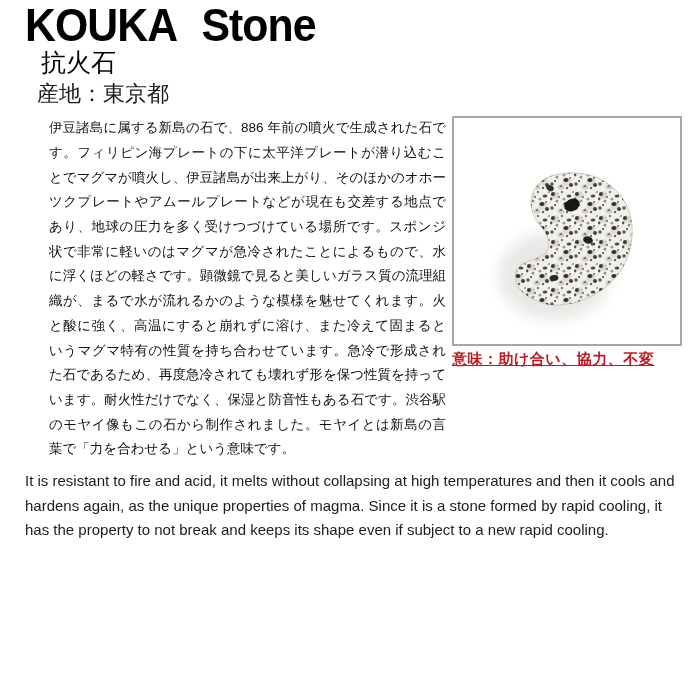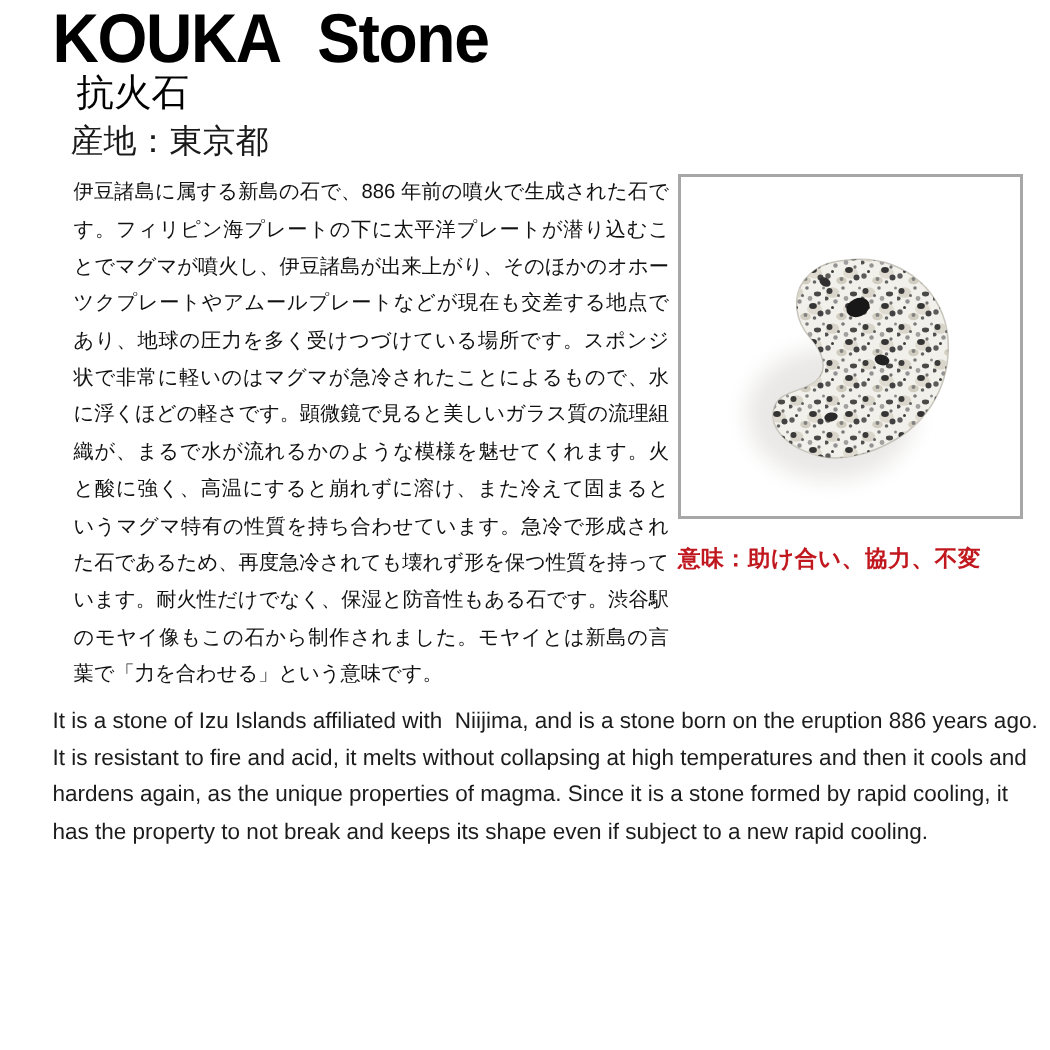--- a/index.html
+++ b/index.html
@@ -2,21 +2,21 @@
 <html><head>
 <meta charset="utf-8">
 <style>
   * { box-sizing: border-box; }
   html, body { margin: 0; padding: 0; }
   body {
     width: 700px; height: 700px; overflow: hidden;
     background: #ffffff; color: #1a1a1a;
     font-family: "Liberation Sans", "DejaVu Sans", sans-serif;
   }
-  .page { width: 700px; height: 700px; padding: 2px 18px 0 35px; }
+  .page { width: 700px; height: 700px; padding: 2px 18px 0 25px; }
 
   
   .title-en {
     margin: 0; font-size: 46px; font-weight: 800; line-height: 1.0;
     letter-spacing: -1px; word-spacing: 16px; white-space: nowrap;
     transform: scaleX(.93); transform-origin: left center; color: #000;
   }
   .title-jp {
     margin: 1px 0 0 16px; font-size: 25px; font-weight: 400; line-height: 1.05; color: #000;
   }
@@ -28,22 +28,22 @@
     margin: 0; width: 403px; padding-right: 6px;
     font-size: 13.5px; line-height: 24.7px; text-align: justify;
     white-space: pre-wrap; color: #111;
   }
   .photo-col { margin: 0; width: 230px; flex: 0 0 230px; }
   .photo-frame {
     width: 230px; height: 230px; border: 2px solid #a7a7a7;
     background: #ffffff; overflow: hidden;
   }
   .meaning {
-    margin-top: 17px; font-size: 15px; font-weight: 700;
-    letter-spacing: .5px; white-space: nowrap;
+    margin-top: 4px; font-size: 15px; font-weight: 700;
+    letter-spacing: .5px; white-space: nowrap; text-decoration: underline;
   }
 
   
   .en-text { margin-top: 7px; width: 662px; }
   .en-text p {
     margin: 0; font-size: 15px; line-height: 24.5px;
     white-space: pre-wrap; color: #1c1c1c;
   }
 </style>
 </head>
@@ -117,18 +117,17 @@
           <ellipse cx="100" cy="160" rx="4.5" ry="3" fill="#2a2a2a" transform="rotate(-10 100 160)"></ellipse>
           <ellipse cx="96" cy="70" rx="4" ry="2.8" fill="#303030" transform="rotate(30 96 70)"></ellipse>
         </svg>
       </div>
       <figcaption class="meaning" style="color: rgb(193, 24, 31);">意味：助け合い、協力、不変</figcaption>
     </figure>
 
   </div>
 
   <div class="en-text">
-    <p>It is a stone of Izu Islands affiliated with  Niijima, and is a stone born on the eruption 886 years ago.</p>
     <p>It is resistant to fire and acid, it melts without collapsing at high temperatures and then it cools and hardens again, as the unique properties of magma. Since it is a stone formed by rapid cooling, it has the property to not break and keeps its shape even if subject to a new rapid cooling.</p>
 
   </div>
 
 </div>
 
 </body></html>

